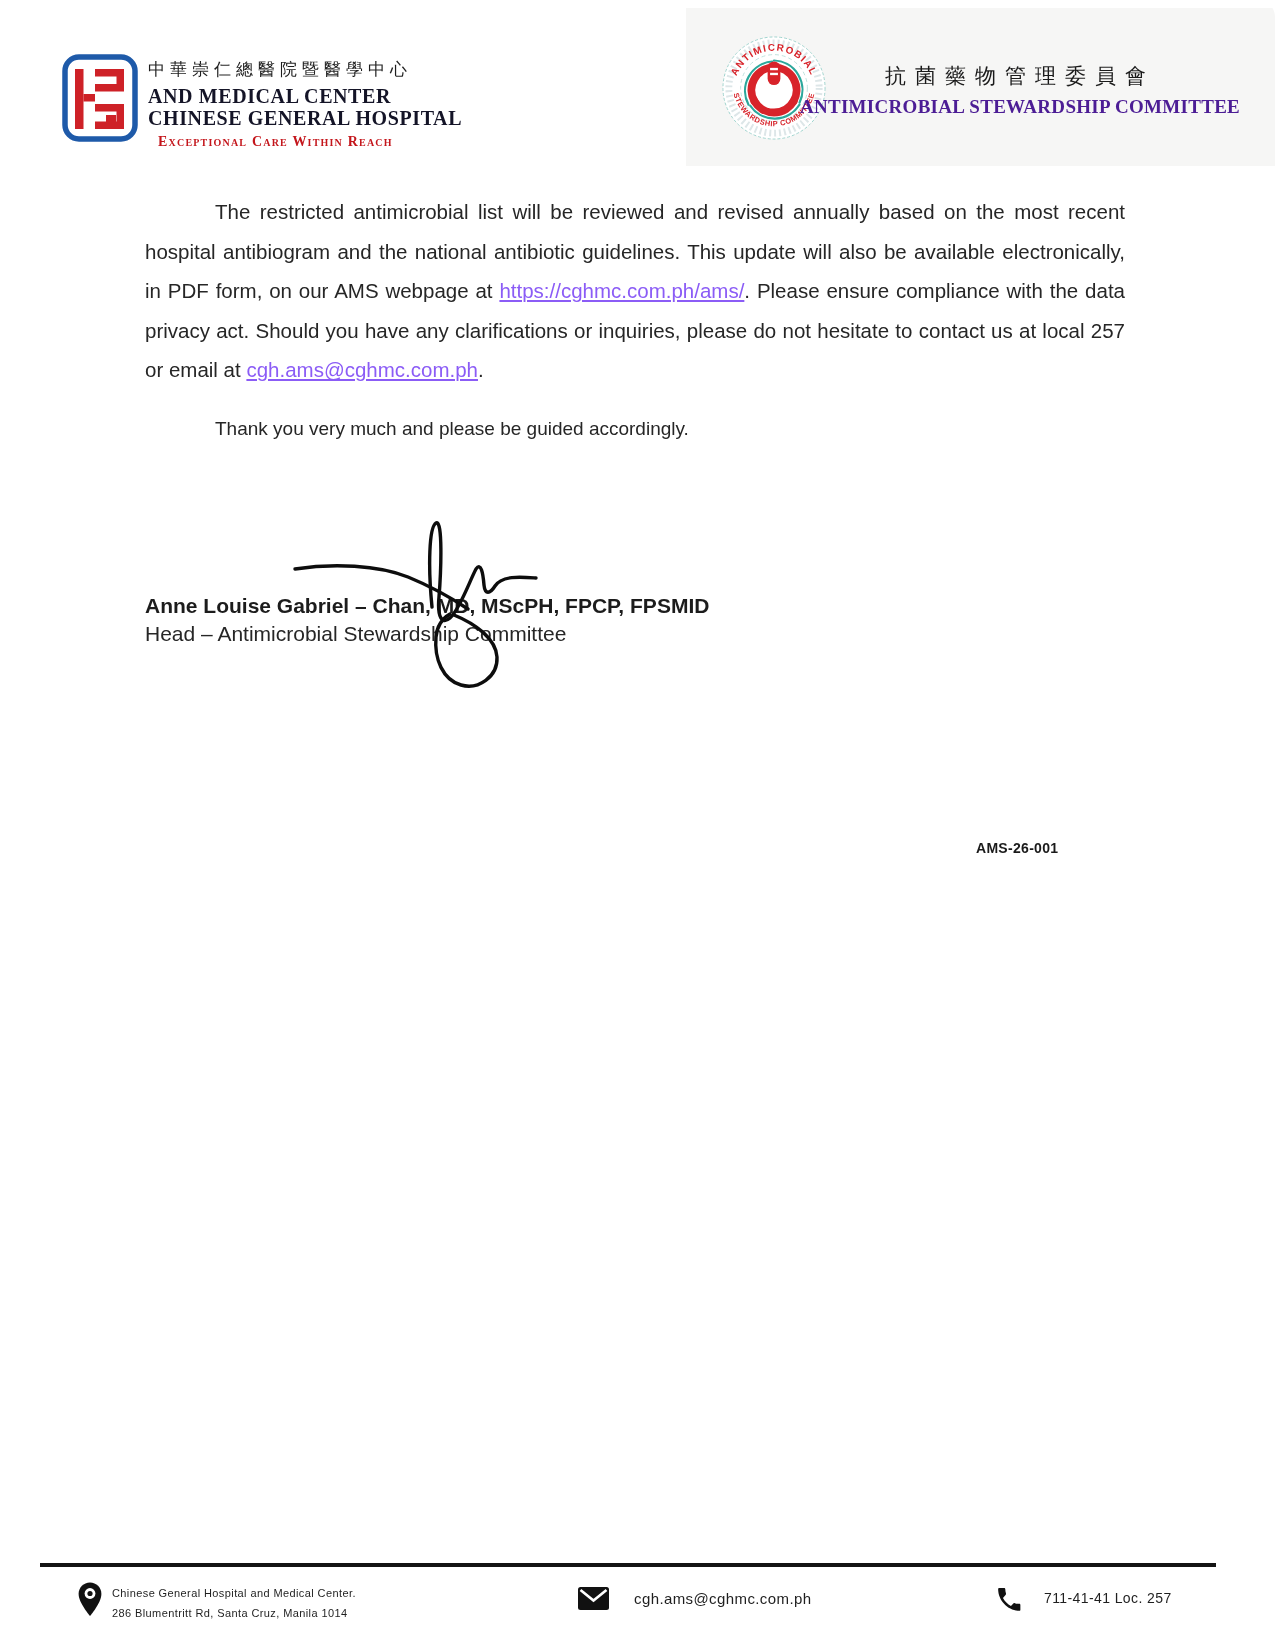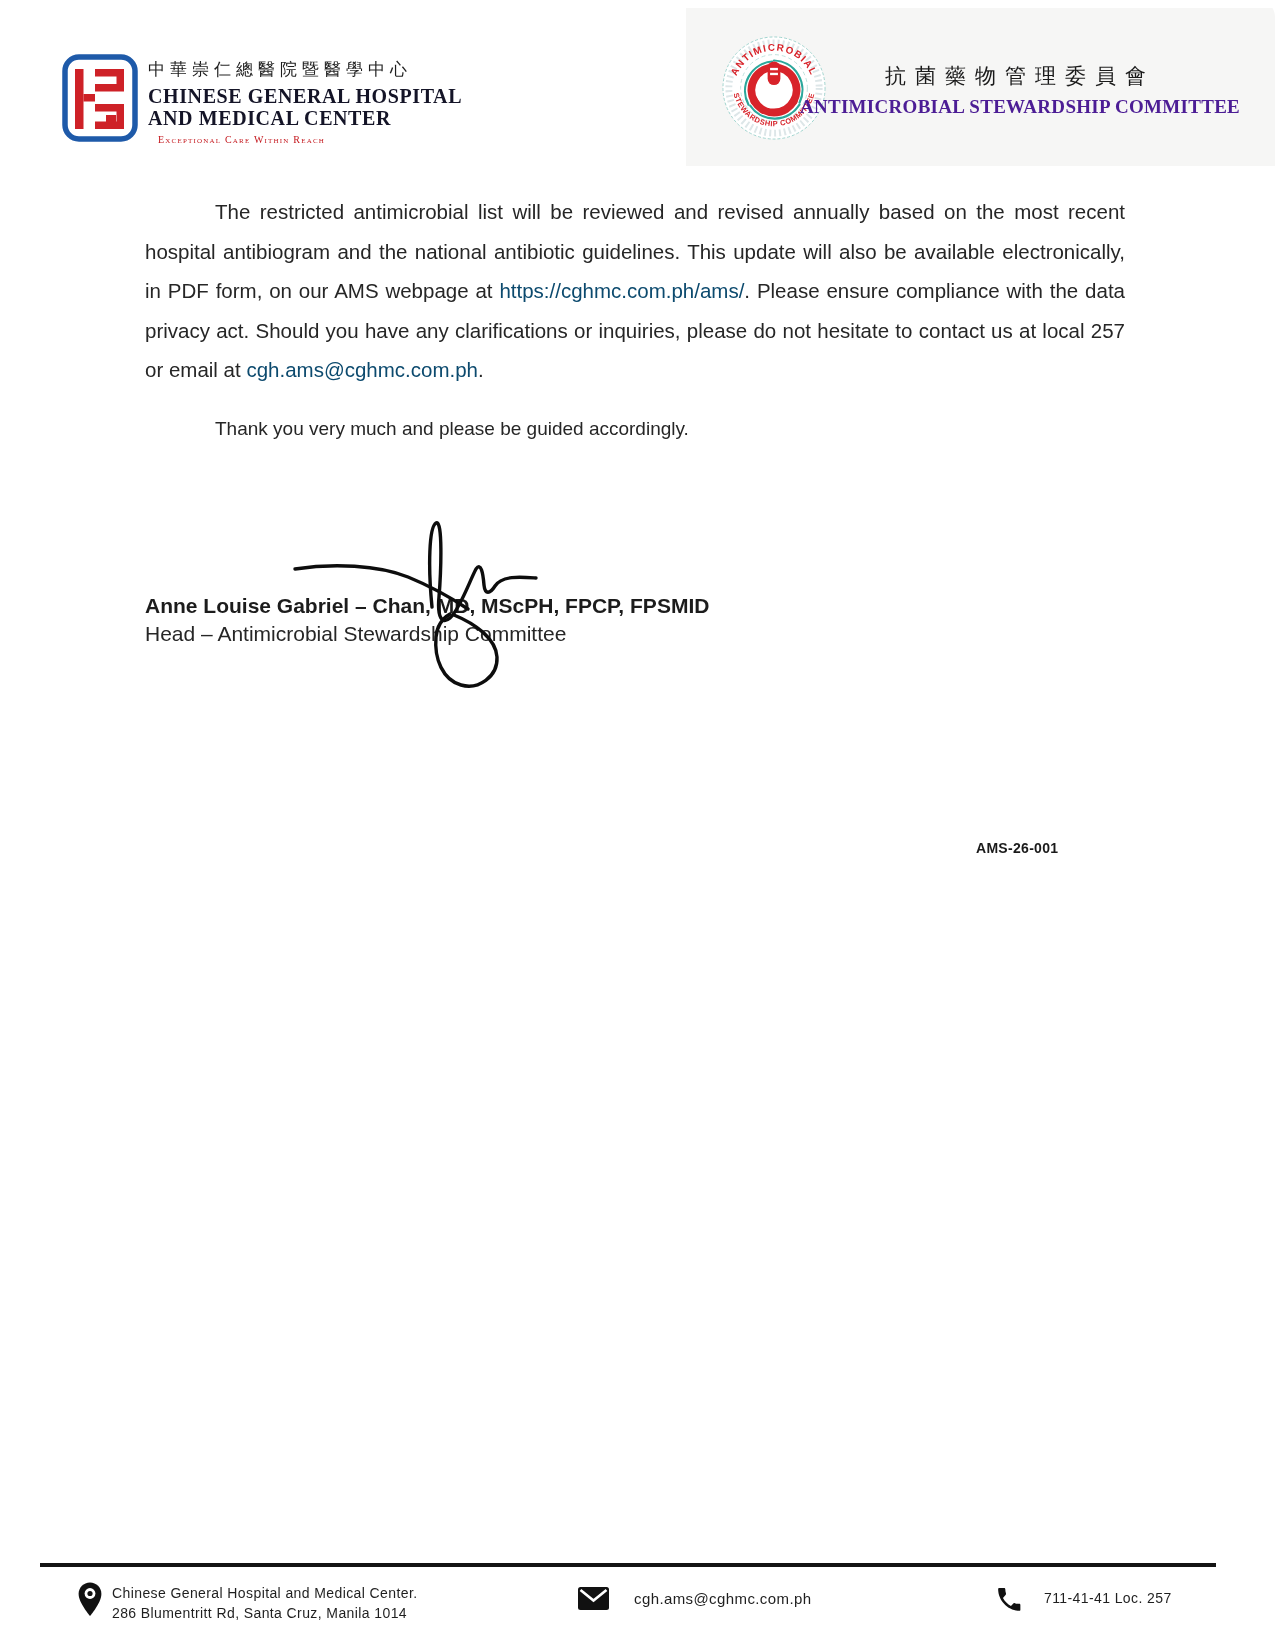--- a/index.html
+++ b/index.html
@@ -6,48 +6,48 @@
   .page{position:relative;width:1275px;height:1650px;background:#ffffff;overflow:hidden;
         font-family:"Liberation Sans",sans-serif;color:#262626;border-radius:17px;}
   .abs{position:absolute;}
 
   
   .cgh-logo{left:62px;top:54px;width:76px;height:88px;}
   .cgh-text{left:148px;top:58px;width:420px;}
   .cgh-cn{font-family:"Liberation Serif",serif;font-size:17px;letter-spacing:5px;color:#1d1d1d;white-space:nowrap;}
   .cgh-en{font-family:"Liberation Serif",serif;font-weight:bold;font-size:20px;letter-spacing:0.6px;
           color:#141427;line-height:22px;margin-top:4px;white-space:nowrap;}
-  .cgh-tag{font-family:"Liberation Serif",serif;font-variant:small-caps;font-weight:normal;font-size:10px;
+  .cgh-tag{font-family:"Liberation Serif",serif;font-variant:small-caps;font-weight:bold;font-size:14px;
            letter-spacing:1.2px;color:#C4161C;margin-top:5px;margin-left:10px;white-space:nowrap;}
 
   
   .ams-box{left:686px;top:8px;width:589px;height:158px;background:#f6f6f5;}
   .ams-seal{position:absolute;left:34px;top:26px;width:108px;height:108px;}
   .ams-texts{position:absolute;left:114px;top:0;width:440px;height:158px;text-align:center;}
   .ams-cn{position:absolute;left:0;top:54px;width:440px;font-family:"Liberation Serif",serif;
           font-size:21px;letter-spacing:9px;color:#1a1a1a;white-space:nowrap;}
   .ams-en{position:absolute;left:-10px;top:88px;width:460px;font-family:"Liberation Serif",serif;
           font-weight:bold;font-size:19px;letter-spacing:0.3px;color:#4c1d95;white-space:nowrap;}
 
   
   .para1{left:145px;top:192px;width:980px;font-size:20.5px;line-height:39.6px;
          text-align:justify;text-indent:70px;color:#262626;}
   .para2{left:145px;top:409px;width:980px;font-size:19px;line-height:39.6px;text-indent:70px;}
-  a.doclink{color:#0c4a6e;cursor:pointer;}
+  a.doclink{color:#8b5cf6;text-decoration:underline;cursor:pointer;}
 
   .sig{left:278px;top:487px;width:268px;height:205px;z-index:3;}
   .signatory{left:145px;top:592px;width:700px;line-height:28px;font-size:21px;}
   .signatory .nm{font-weight:bold;color:#1c1c1c;}
   .signatory .tt{color:#262626;}
 
   .refnum{left:976px;top:840px;font-size:14px;font-weight:bold;letter-spacing:0.3px;color:#1a1a1a;}
 
   
   .footer-rule{left:40px;top:1563px;width:1176px;height:4px;background:#141414;}
-  .f-item{color:#1f1f1f;font-size:14px;letter-spacing:0.4px;}
+  .f-item{color:#1f1f1f;font-size:11px;letter-spacing:0.4px;}
   .f-pin{left:78px;top:1582px;width:24px;height:35px;}
   .f-addr{left:112px;top:1583px;line-height:20px;}
   .f-env{left:578px;top:1587px;width:31px;height:23px;}
   .f-email{left:634px;top:1590px;font-size:15px;}
   .f-phone-icon{left:995px;top:1585px;width:29px;height:29px;}
   .f-phone{left:1044px;top:1590px;font-size:14px;}
 </style>
 </head>
 <body>
 
@@ -59,22 +59,22 @@
       <rect x="13" y="15" width="8.5" height="60" fill="#CE2127"></rect>
       <rect x="21.5" y="40" width="11.5" height="7.5" fill="#CE2127"></rect>
       <path d="M62,15 v22.5 h-29 v-7.5 h21.5 v-7.5 h-21.5 v-7.5 z" fill="#CE2127"></path>
       <path d="M62,50 v25 h-29 v-7.5 h21.5 v-10 h-21.5 v-7.5 z" fill="#CE2127"></path>
       <rect x="44" y="61" width="10" height="7" fill="#CE2127"></rect>
     </svg>
   </div>
   <div class="abs cgh-text">
     <div class="cgh-cn">中華崇仁總醫院暨醫學中心</div>
     <div class="cgh-en">
+      <div>AND MEDICAL CENTER</div>
       <div>CHINESE GENERAL HOSPITAL</div>
-      <div>AND MEDICAL CENTER</div>
     </div>
     <div class="cgh-tag">Exceptional Care Within Reach</div>
   </div>
 
   <div class="abs ams-box">
     <div class="ams-seal">
       <svg viewBox="0 0 110 110" width="108" height="108">
         <circle cx="55" cy="55" r="52" fill="#ffffff" stroke="#9fd3cd" stroke-width="1" stroke-dasharray="3 2"></circle>
         <circle cx="55" cy="55" r="46" fill="none" stroke="#dde6e8" stroke-width="7" stroke-dasharray="2 3"></circle>
         <circle cx="55" cy="55" r="34" fill="#ffffff" stroke="#bfe0dc" stroke-width="1" stroke-dasharray="4 3"></circle>

